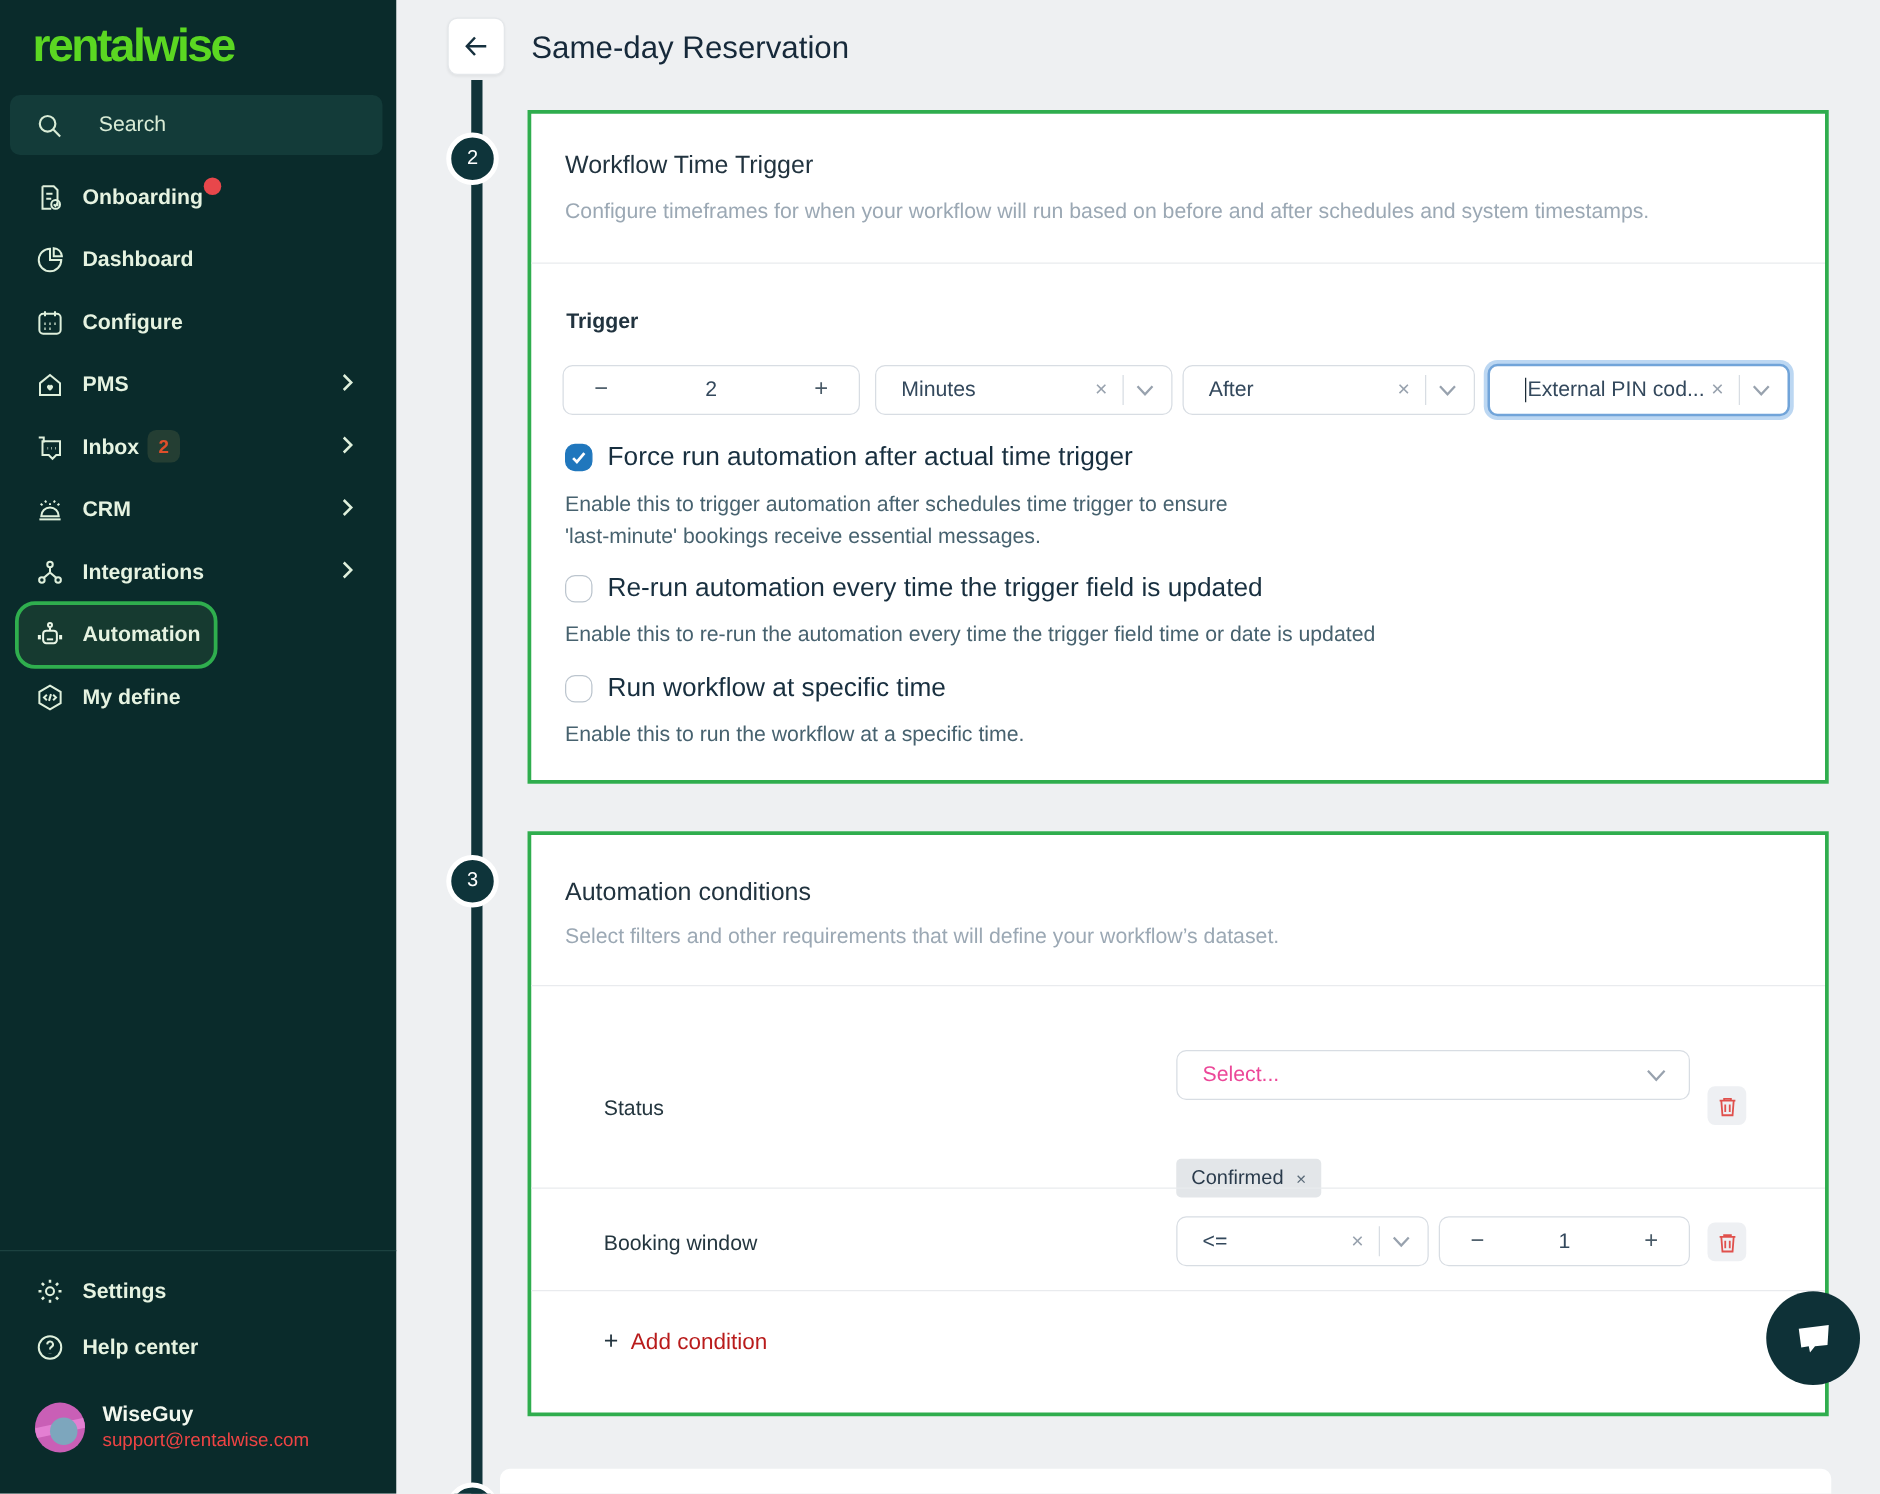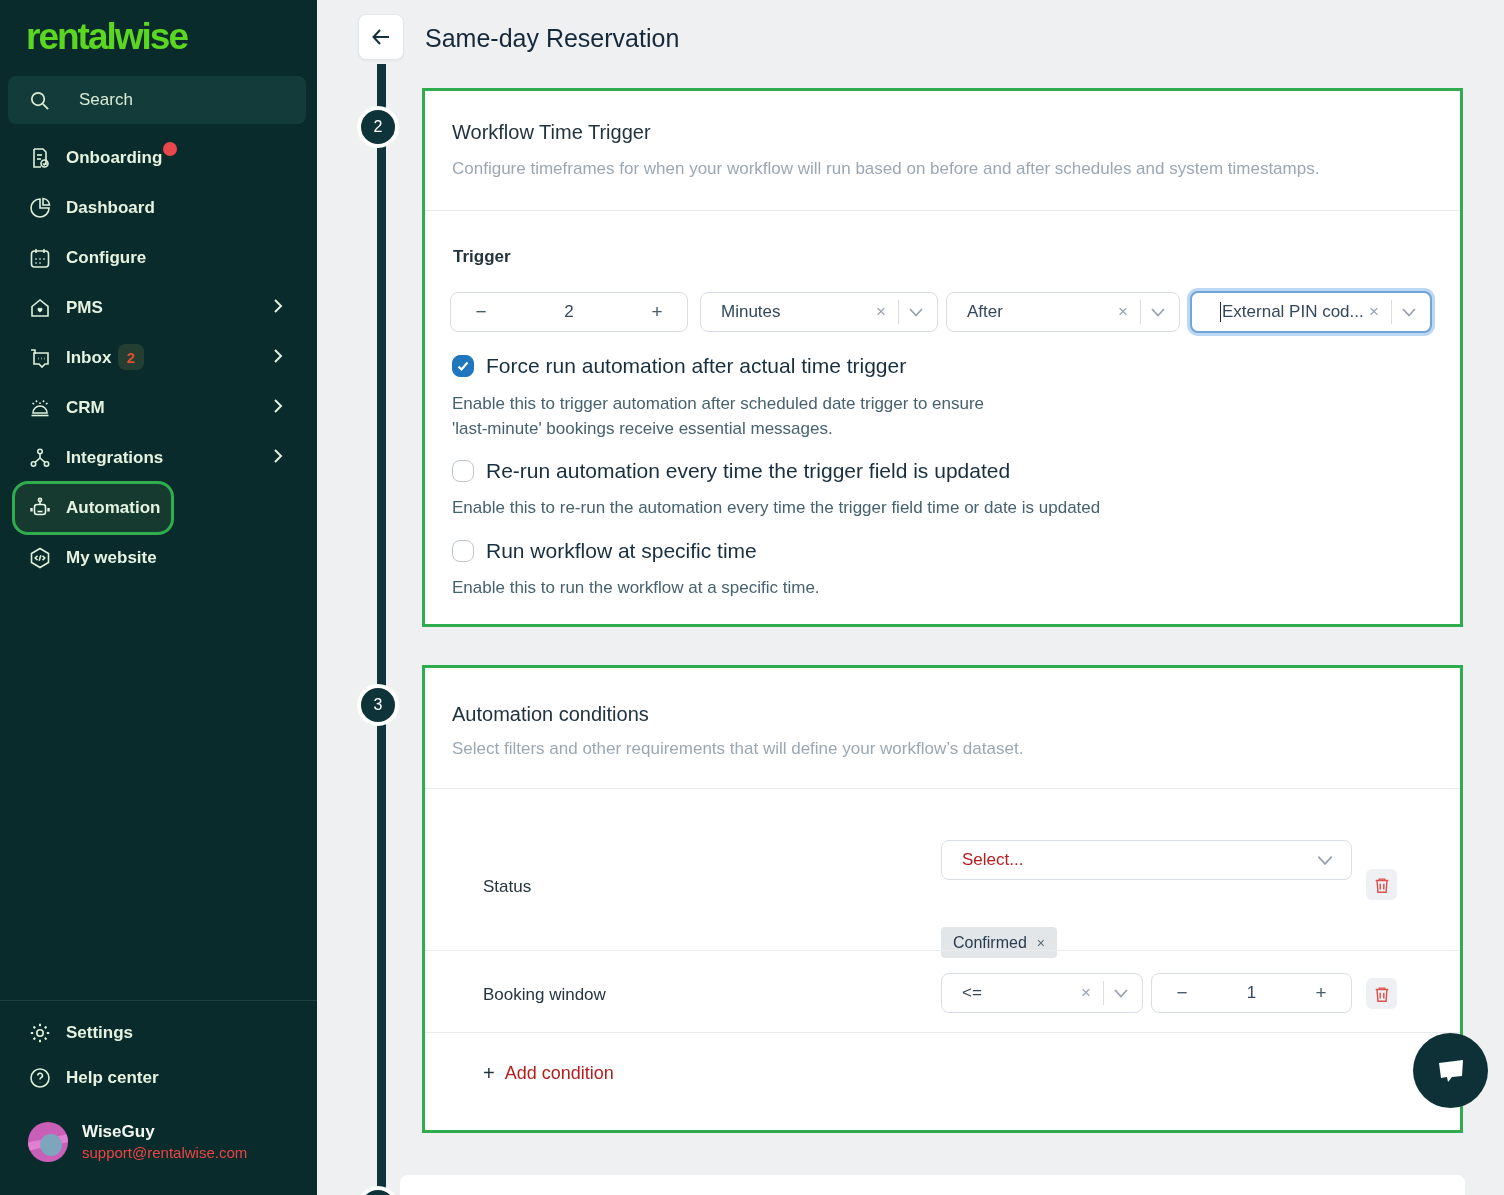--- a/index.html
+++ b/index.html
@@ -44,21 +44,21 @@
   .card-sub { position:absolute; left:27px; font-size:17px; color:#9ba8b4; }
   .hdiv { position:absolute; left:0; width:100%; height:1px; background:#e9ebee; }
 
   .field-label { position:absolute; font-size:17px; font-weight:700; color:#21333f; }
   .plain-label { position:absolute; font-size:17px; color:#24363f; }
 
   .ctrl { position:absolute; height:40px; background:#fff; border:1px solid #d8dde3; border-radius:8px; display:flex; align-items:center; font-size:17px; color:#33485c; }
   .stepper { justify-content:space-between; padding:0 20px; }
   .stepper .sbtn { color:#4a5b68; font-size:19px; cursor:pointer; width:20px; text-align:center; }
   .sel .val { flex:1; padding-left:20px; white-space:nowrap; overflow:hidden; }
-  .sel .val.ph { color:#b91c1c; }
+  .sel .val.ph { color:#ec4899; }
   .sel .xbtn { color:#98a2ae; font-size:17px; cursor:pointer; padding:0 4px; }
   .sel .vline { width:1px; height:24px; background:#d8dde3; margin:0 8px; }
   .sel .chev { padding-right:12px; display:flex; cursor:pointer; }
   .sel.focused { border:2px solid #71a4d9; box-shadow:0 0 0 3px #bcd7f2; }
   .cursor-bar { display:inline-block; width:1px; height:20px; background:#1c2b36; vertical-align:middle; margin-right:1px; }
 
   .cbrow { position:absolute; display:flex; align-items:center; cursor:pointer; }
   .cbox { width:22px; height:22px; border-radius:8px; border:1.5px solid #bcc5ce; background:#fff; display:flex; align-items:center; justify-content:center; }
   .cbox.checked { background:#2077bd; border-color:#2077bd; }
   .cblabel { margin-left:12px; font-size:21px; color:#182f3f; }
@@ -215,21 +215,21 @@
 
       <div class="nav-item">
         <span class="icn">
           <svg width="24" height="24" viewBox="0 0 24 24" fill="none" stroke="#dff0dc" stroke-width="1.6">
               <path d="M12 2.5 20.5 7.5v9L12 21.5 3.5 16.5v-9z"></path>
               <polyline points="9.5,9.8 7.2,12 9.5,14.2"></polyline>
               <polyline points="14.5,9.8 16.8,12 14.5,14.2"></polyline>
               <line x1="12.8" y1="9.3" x2="11.2" y2="14.7"></line>
             </svg>
         </span>
-        <span class="lbl">My website</span>
+        <span class="lbl">My define</span>
       </div>
     </div>
 
     <div class="sb-divider"></div>
 
     <div class="sb-foot" style="top:1010px;">
       <span class="icn">
         <svg width="24" height="24" viewBox="0 0 24 24" fill="none" stroke="#dff0dc" stroke-width="1.6">
             <circle cx="12" cy="12" r="3.2"></circle>
             <path d="M12 2.8v2.4M12 18.8v2.4M2.8 12h2.4M18.8 12h2.4M5.5 5.5l1.7 1.7M16.8 16.8l1.7 1.7M18.5 5.5l-1.7 1.7M7.2 16.8l-1.7 1.7" stroke-width="2"></path>
@@ -321,21 +321,21 @@
       </div>
 
       <div class="cbrow" style="left:27px; top:263px;">
         <span class="cbox checked">
             <svg width="14" height="14" viewBox="0 0 14 14" fill="none" stroke="#ffffff" stroke-width="2.2">
               <polyline points="2.5,7.5 5.5,10.5 11.5,3.5"></polyline>
             </svg>
           </span>
         <span class="cblabel">Force run automation after actual time trigger</span>
       </div>
-      <div class="helptext" style="left:27px; top:300px; width:535px;">Enable this to trigger automation after scheduled date trigger to ensure 'last-minute' bookings receive essential messages.</div>
+      <div class="helptext" style="left:27px; top:300px; width:535px;">Enable this to trigger automation after schedules time trigger to ensure 'last-minute' bookings receive essential messages.</div>
 
       <div class="cbrow" style="left:27px; top:368px;">
         <span class="cbox"></span>
         <span class="cblabel">Re-run automation every time the trigger field is updated</span>
       </div>
       <div class="helptext" style="left:27px; top:404px; width:700px;">Enable this to re-run the automation every time the trigger field time or date is updated</div>
 
       <div class="cbrow" style="left:27px; top:448px;">
         <span class="cbox"></span>
         <span class="cblabel">Run workflow at specific time</span>

